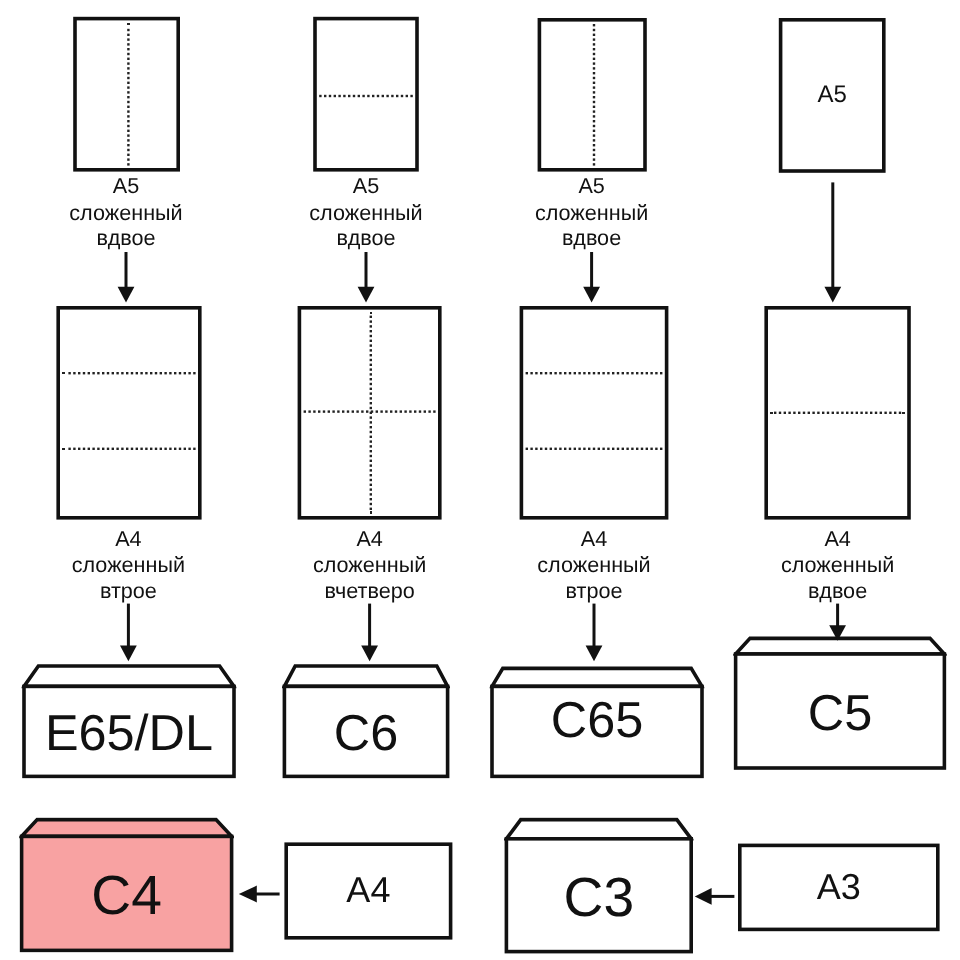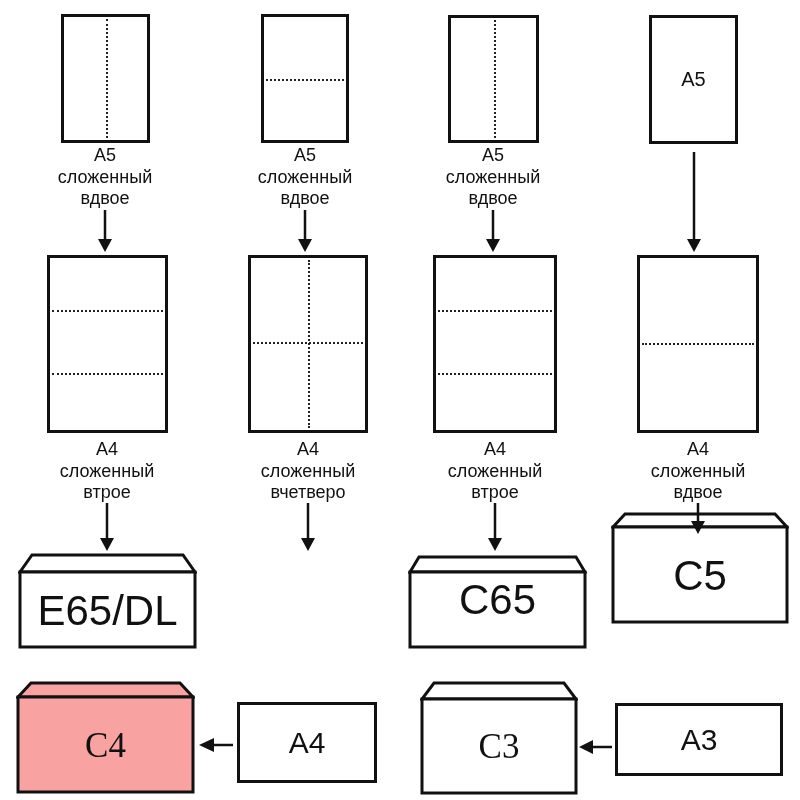--- a/index.html
+++ b/index.html
@@ -9,21 +9,21 @@
   .fold-v{position:absolute;top:2px;bottom:2px;left:50%;width:0;border-left:2px dotted #222;}
   .fold-h{position:absolute;left:2px;right:2px;height:0;border-top:2px dotted #222;}
   .caption{position:absolute;width:160px;text-align:center;font-size:18px;line-height:1.2;
            white-space:pre-line;color:#111;}
   .sheet-label{position:absolute;inset:0;display:flex;align-items:center;justify-content:center;
            font-size:20px;}
   .env{position:absolute;}
   .env svg{display:block;}
   .env-label{position:absolute;left:0;right:0;bottom:0;display:flex;align-items:center;
            justify-content:center;font-size:42px;color:#111;}
-  .env-label.lg{font-size:35px;font-family:Liberation Serif, serif;}
+  .env-label.lg{font-size:46px;}
   .src-rect{position:absolute;background:#fff;border:3px solid #111;box-sizing:border-box;
            display:flex;align-items:center;justify-content:center;font-size:30px;}
   .arrows{position:absolute;left:0;top:0;pointer-events:none;}
 </style>
 </head>
 <body>
 
 <div class="stage">
 
   <div class="sheet" style="left:61px;top:14px;width:89px;height:129px">
@@ -79,30 +79,37 @@
 вдвое</div>
 
   <div class="env" style="left:18px;top:553px;width:179px;height:96px">
     <svg width="179" height="96" viewBox="0 0 179 96">
       <polygon points="14,2 165,2 177,19 2,19" fill="#ffffff" stroke="#111" stroke-width="3"></polygon>
       <rect x="2" y="19" width="175" height="75" fill="#ffffff" stroke="#111" stroke-width="3"></rect>
     </svg>
     <div class="env-label" style="top:19px">E65/DL</div>
   </div>
 
+  <div class="env" style="left:235px;top:553px;width:140px;height:96px">
+    <svg width="140" height="96" viewBox="0 0 140 96">
+      <polygon points="11,2 129,2 138,19 2,19" fill="#ffffff" stroke="#111" stroke-width="3"></polygon>
+      <rect x="2" y="19" width="136" height="75" fill="#ffffff" stroke="#111" stroke-width="3"></rect>
+    </svg>
+    <div class="env-label" style="top:19px">C6</div>
+  </div>
 
   <div class="env" style="left:408px;top:555px;width:179px;height:72px">
     <svg width="179" height="94" viewBox="0 0 179 94">
       <polygon points="11,2 168,2 177,17 2,17" fill="#ffffff" stroke="#111" stroke-width="3"></polygon>
       <rect x="2" y="17" width="175" height="75" fill="#ffffff" stroke="#111" stroke-width="3"></rect>
     </svg>
     <div class="env-label" style="top:17px">C65</div>
   </div>
 
-  <div class="env" style="left:611px;top:512px;width:178px;height:112px">
+  <div class="env" style="left:611px;top:530px;width:178px;height:112px">
     <svg width="178" height="112" viewBox="0 0 178 112">
       <polygon points="14,2 164,2 176,15 2,15" fill="#ffffff" stroke="#111" stroke-width="3"></polygon>
       <rect x="2" y="15" width="174" height="95" fill="#ffffff" stroke="#111" stroke-width="3"></rect>
     </svg>
     <div class="env-label" style="top:15px">C5</div>
   </div>
 
   <div class="env" style="left:16px;top:681px;width:179px;height:113px">
     <svg width="179" height="113" viewBox="0 0 179 113">
       <polygon points="15,2 164,2 177,16 2,16" stroke="#111" stroke-width="3" fill="#f8a2a2"></polygon>

